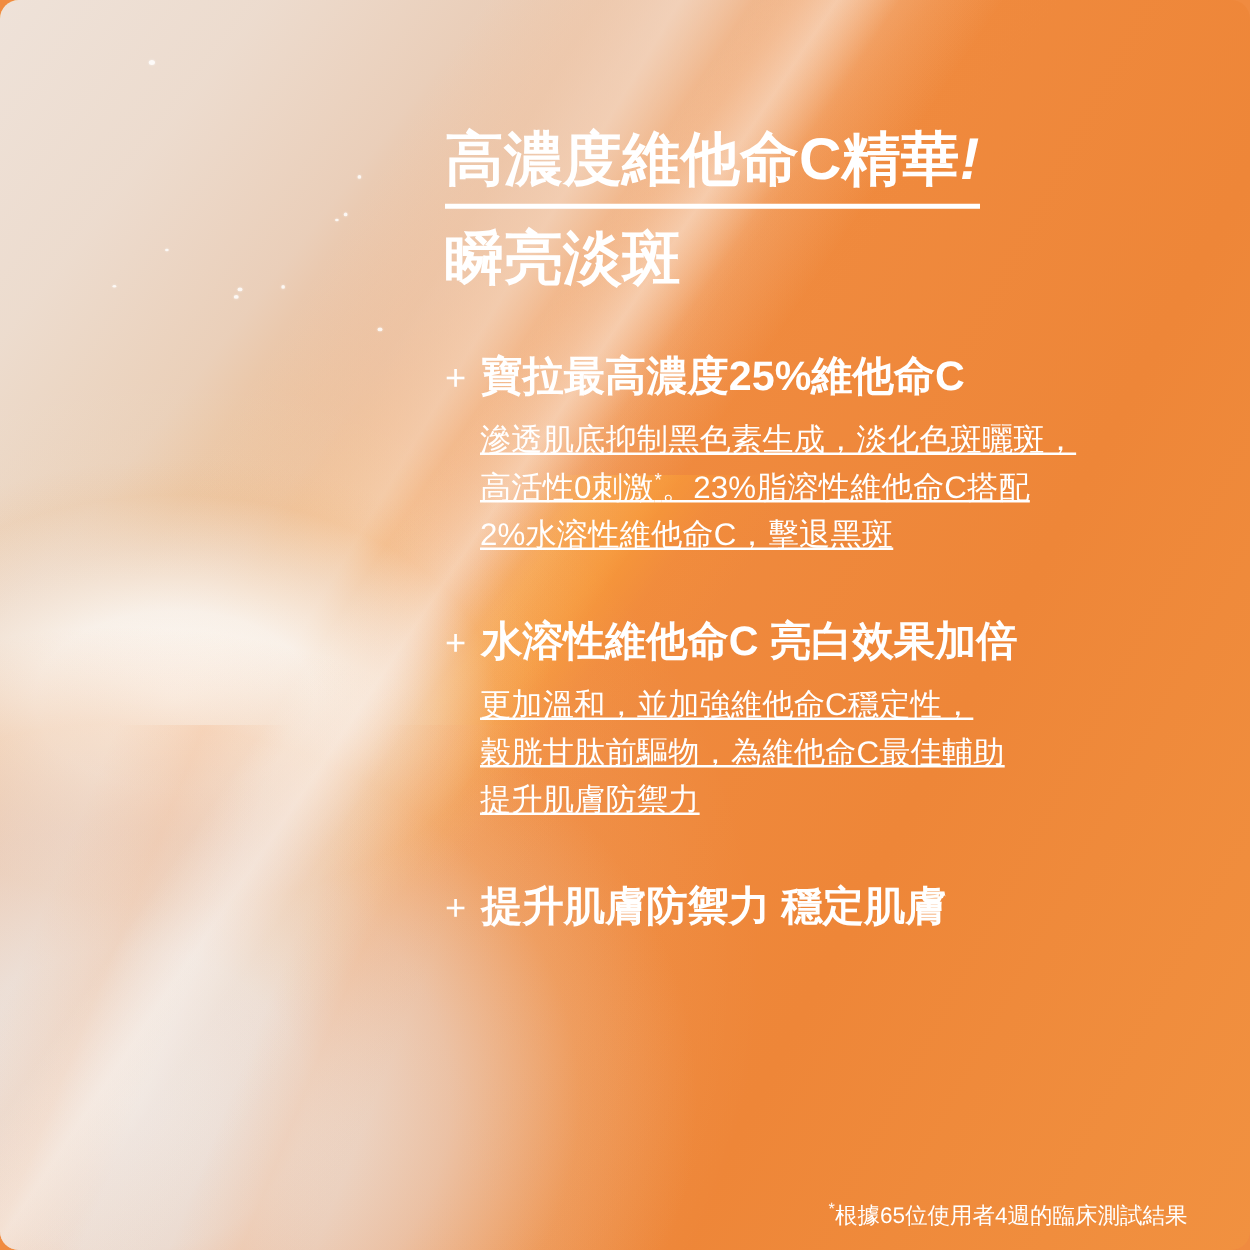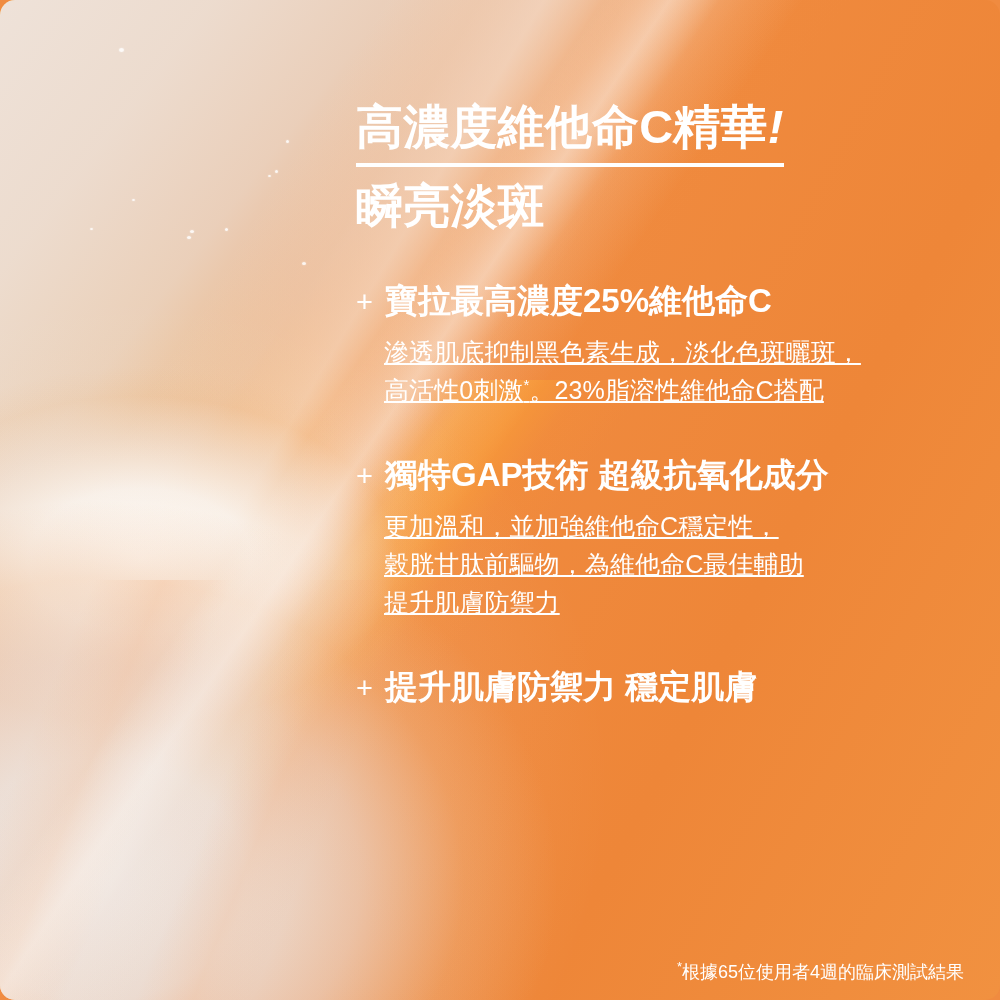--- a/index.html
+++ b/index.html
@@ -244,21 +244,21 @@
     font-size: 15px;
     vertical-align: super;
     line-height: 0;
   }
 
   .spacer-1 { height: 45px; }
   .spacer-2 { height: 45px; }
 
   .footnote {
     position: absolute;
-    right: 36px;
+    right: 50px;
     bottom: 15px;
     color: #FFFFFF;
     font-size: 18px;
     line-height: 1.4;
     white-space: nowrap;
     text-align: right;
   }
 
   .footnote .sup-mark {
     font-size: 13px;
@@ -303,29 +303,30 @@
     <div class="features">
 
       <div class="feature">
         <div class="feature-heading">
           <span class="plus-icon">+</span>
           <span>寶拉最高濃度25%維他命C</span>
         </div>
         <div class="feature-body">
           <div>滲透肌底抑制黑色素生成，淡化色斑曬斑，</div>
           <div><span>高活性0刺激</span><span class="sup-mark">*</span><span>。23%脂溶性維他命C搭配</span></div>
+          <div>2%水溶性維他命C，擊退黑斑</div>
         </div>
       </div>
 
       <div class="spacer-1"></div>
 
       <div class="feature">
         <div class="feature-heading">
           <span class="plus-icon">+</span>
-          <span>獨特GAP技術 超級抗氧化成分</span>
+          <span>水溶性維他命C 亮白效果加倍</span>
         </div>
         <div class="feature-body">
           <div>更加溫和，並加強維他命C穩定性，</div>
           <div>穀胱甘肽前驅物，為維他命C最佳輔助</div>
           <div>提升肌膚防禦力</div>
         </div>
       </div>
 
       <div class="spacer-2"></div>
 

